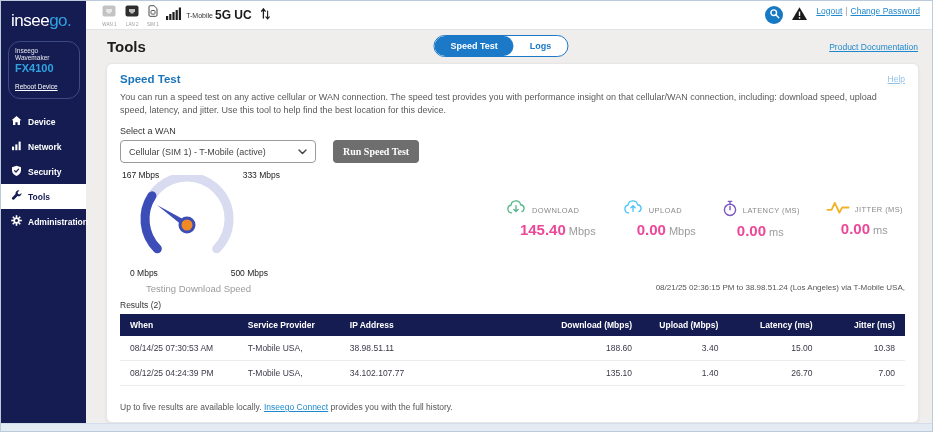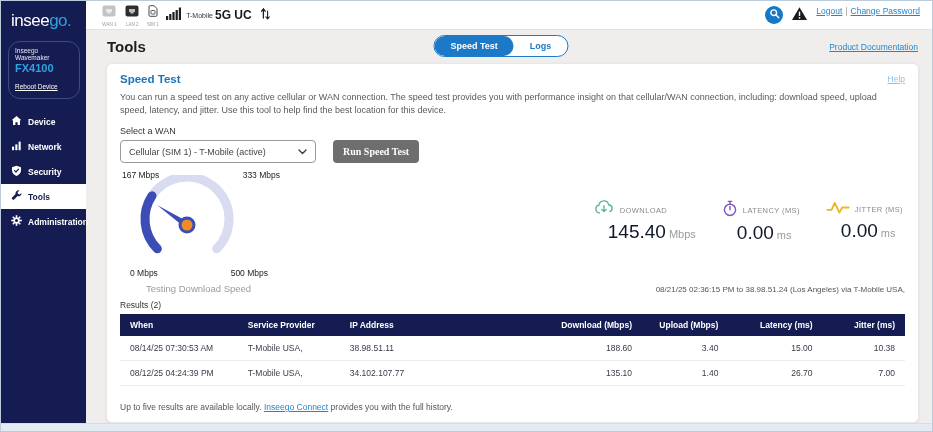--- a/index.html
+++ b/index.html
@@ -67,23 +67,23 @@
   .gauge-wrap { position:relative; width:158px; height:110px; margin-left:2px; flex:0 0 auto; }
   .gauge-wrap svg { position:absolute; left:0; top:5px; }
   .glabel { position:absolute; font-size:8.5px; color:#222; white-space:nowrap; }
   .glabel.tl { left:0; top:0; } .glabel.tr { right:0; top:0; }
   .glabel.bl { left:8; left:8px; bottom:2px; } .glabel.br { right:12px; bottom:2px; }
   .metrics { margin-left:auto; display:flex; gap:26px; align-items:flex-start; margin-top:30px; padding-right:2px; }
   .metric { display:flex; flex-direction:column; }
   .metric-top { display:flex; align-items:center; gap:5px; }
   .metric-label { font-size:7.5px; color:#8a8a8a; letter-spacing:.4px; white-space:nowrap; }
   .metric-val { margin-left:15px; margin-top:1px; white-space:nowrap; }
-  .metric-val .num { font-size:19px; font-weight:normal; color:#0f172a; }
+  .metric-val .num { font-size:15px; font-weight:bold; color:#ec4899; }
   .metric-val .unit { font-size:11px; color:#9b9b9b; margin-left:3px; }
-  .gauge-bottom { display:flex; align-items:flex-end; margin-top:3px; }
+  .gauge-bottom { display:flex; margin-top:3px; }
   .gauge-status { margin-left:26px; font-size:9.5px; color:#9b9b9b; }
   .session-info { margin-left:auto; font-size:8px; color:#555; }
 
   
   .results-label { margin-top:6px; font-size:8.5px; color:#333; }
   table { width:100%; border-collapse:collapse; table-layout:fixed; margin-top:4px; }
   thead th { background:#141C52; color:#fff; font-size:8.5px; font-weight:bold; text-align:left;
              padding:6px 10px; white-space:nowrap; }
   tbody td { font-size:8.5px; color:#3a3a4a; padding:7px 10px; border-bottom:1px solid #ececec; white-space:nowrap; }
   th.num, td.num { text-align:right; }
@@ -259,20 +259,30 @@
         <div class="metrics">
           <div class="metric">
             <div class="metric-top">
               <span><svg width="22" height="16" viewBox="0 0 24 18" fill="none" stroke="#52B788" stroke-width="1.5" stroke-linecap="round" stroke-linejoin="round">
                     <path d="M7 14.5 a4.4 4.4 0 0 1-.6-8.7 a5.5 5.5 0 0 1 10.8-.5 a4 4 0 0 1 1.4 7.7"></path>
                     <path d="M12 6.5 v6.3 M9.6 10.6 L12 12.9 L14.4 10.6"></path>
                   </svg></span>
               <span class="metric-label">DOWNLOAD</span>
             </div>
             <div class="metric-val"><span class="num">145.40</span><span class="unit">Mbps</span></div>
+          </div>
+          <div class="metric">
+            <div class="metric-top">
+              <span><svg width="22" height="16" viewBox="0 0 24 18" fill="none" stroke="#4FC3F7" stroke-width="1.5" stroke-linecap="round" stroke-linejoin="round">
+                    <path d="M7 14.5 a4.4 4.4 0 0 1-.6-8.7 a5.5 5.5 0 0 1 10.8-.5 a4 4 0 0 1 1.4 7.7"></path>
+                    <path d="M12 12.8 V6.5 M9.6 8.8 L12 6.5 L14.4 8.8"></path>
+                  </svg></span>
+              <span class="metric-label">UPLOAD</span>
+            </div>
+            <div class="metric-val"><span class="num">0.00</span><span class="unit">Mbps</span></div>
           </div>
           <div class="metric">
             <div class="metric-top">
               <span><svg width="16" height="17" viewBox="0 0 18 19" fill="none" stroke="#7E57C2" stroke-width="1.6" stroke-linecap="round">
                     <circle cx="9" cy="11" r="6.3"></circle>
                     <path d="M7.2 1.5 h3.6 M9 1.8 v2.4 M9 11 V7.2"></path>
                   </svg></span>
               <span class="metric-label">LATENCY (MS)</span>
             </div>
             <div class="metric-val"><span class="num">0.00</span><span class="unit">ms</span></div>

